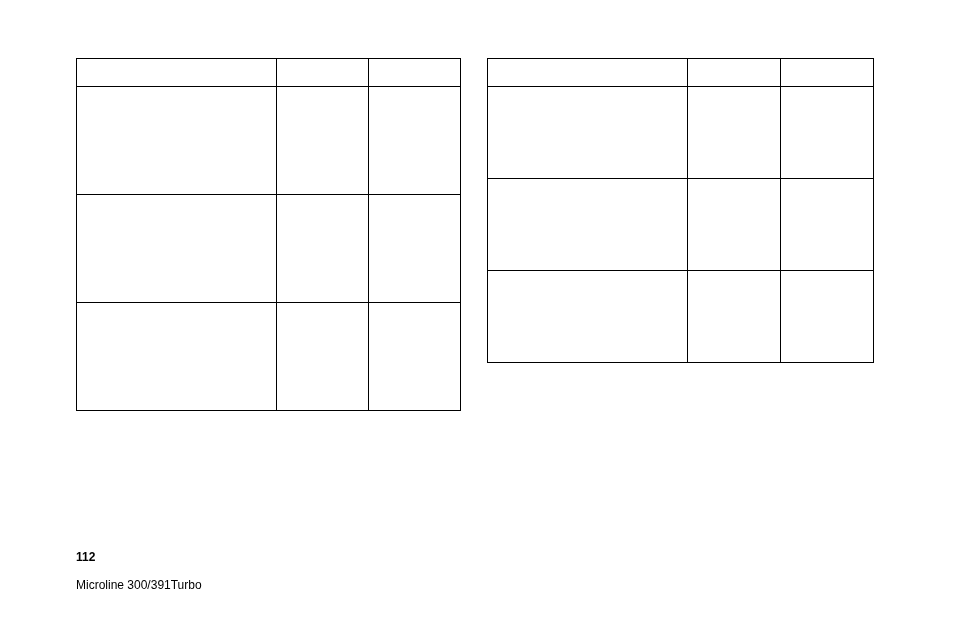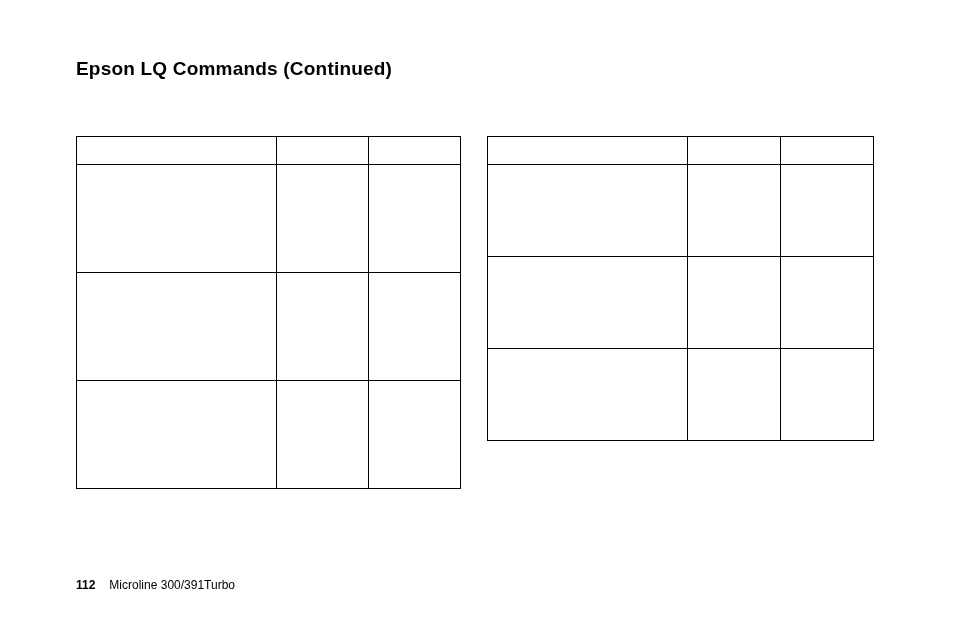--- a/index.html
+++ b/index.html
@@ -51,34 +51,34 @@
   .right-table thead th { height: 28px; }
   .right-table tbody td { height: 92px; }
   .footer {
     position: absolute;
     left: 76px;
     bottom: 26px;
     font-size: 12px;
     display: flex;
     align-items: baseline;
     gap: 14px;
+    flex-direction: column;
   }
   .footer .pgnum {
     font-weight: 900;
   }
   .footer .model {
     font-weight: 400;
   }
 </style>
 </head>
 <body>
 
 <div class="page">
 
-  <h1 class="title">Epson LQ Commands (Continued)</h1>
 
   <div class="tables">
 
     <table class="left-table">
       <colgroup>
           <col>
           <col>
           <col>
         </colgroup>
       <thead>

